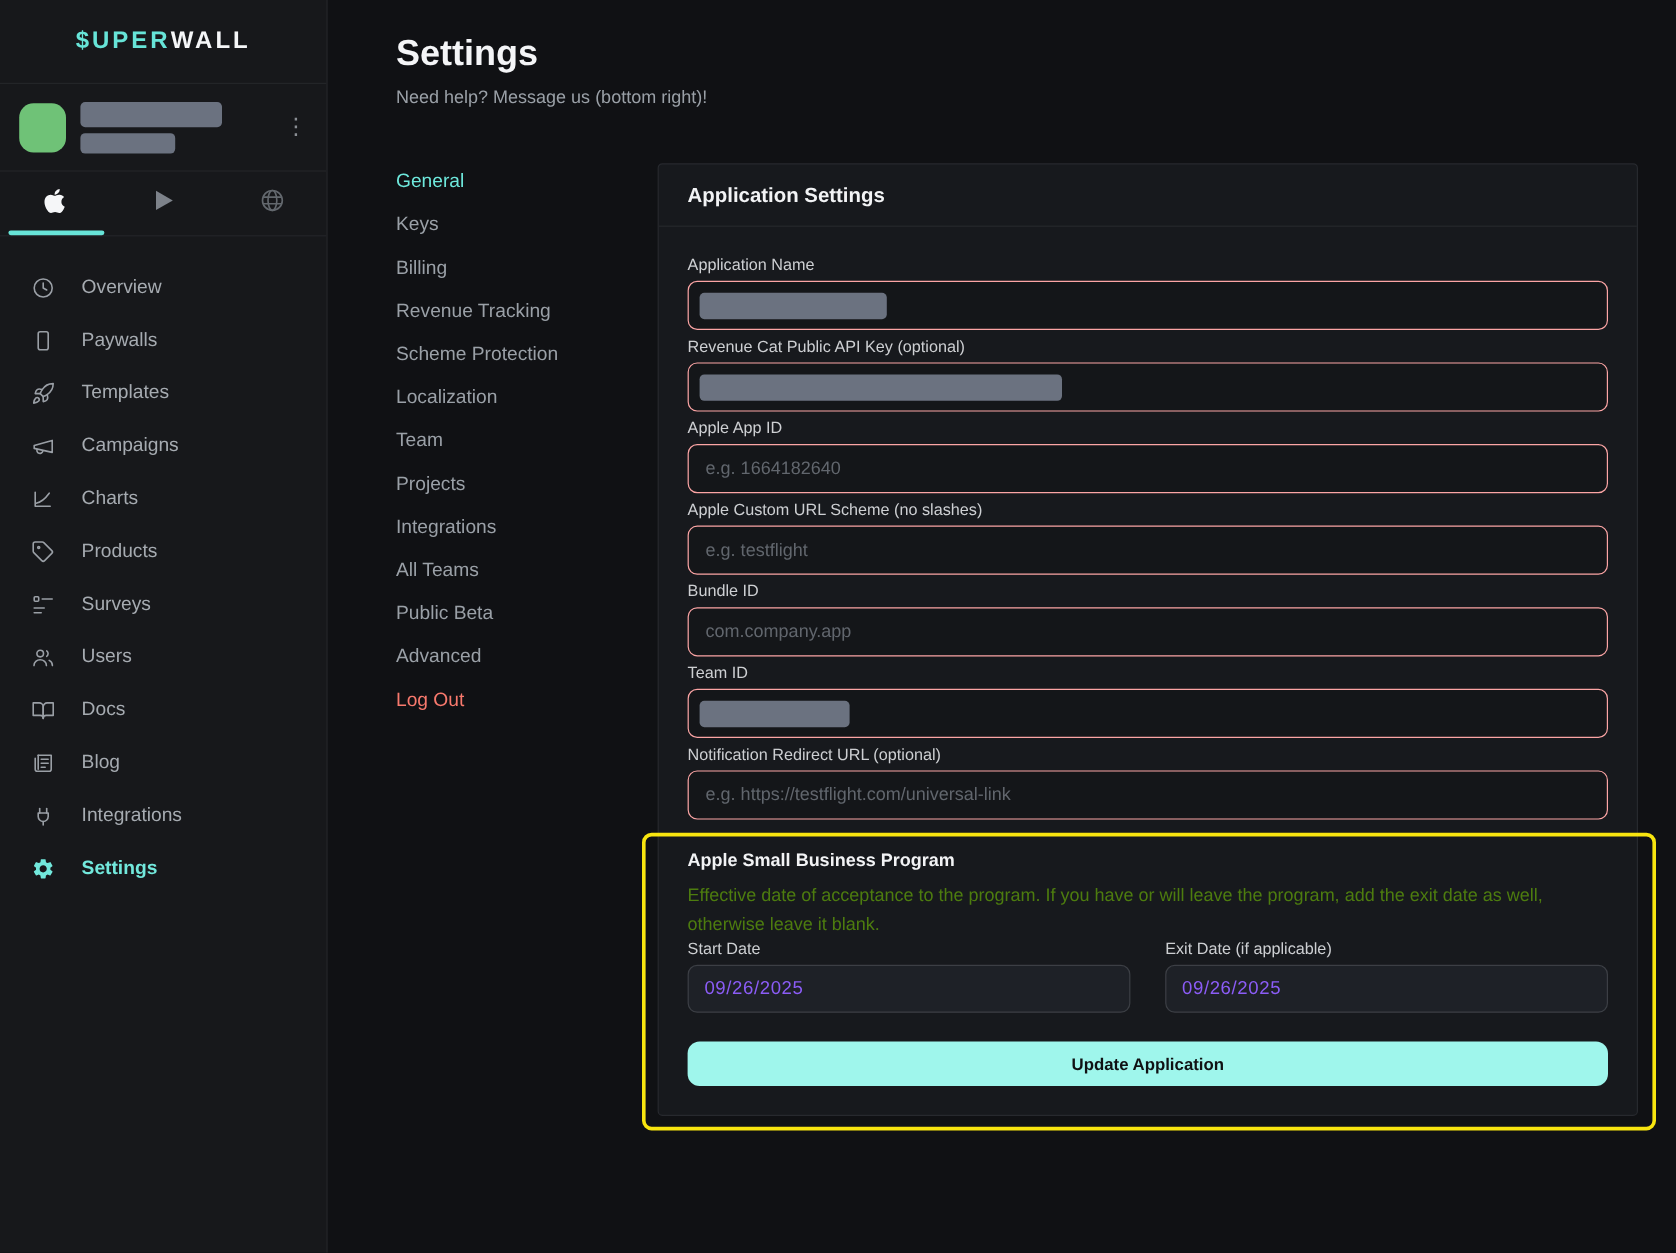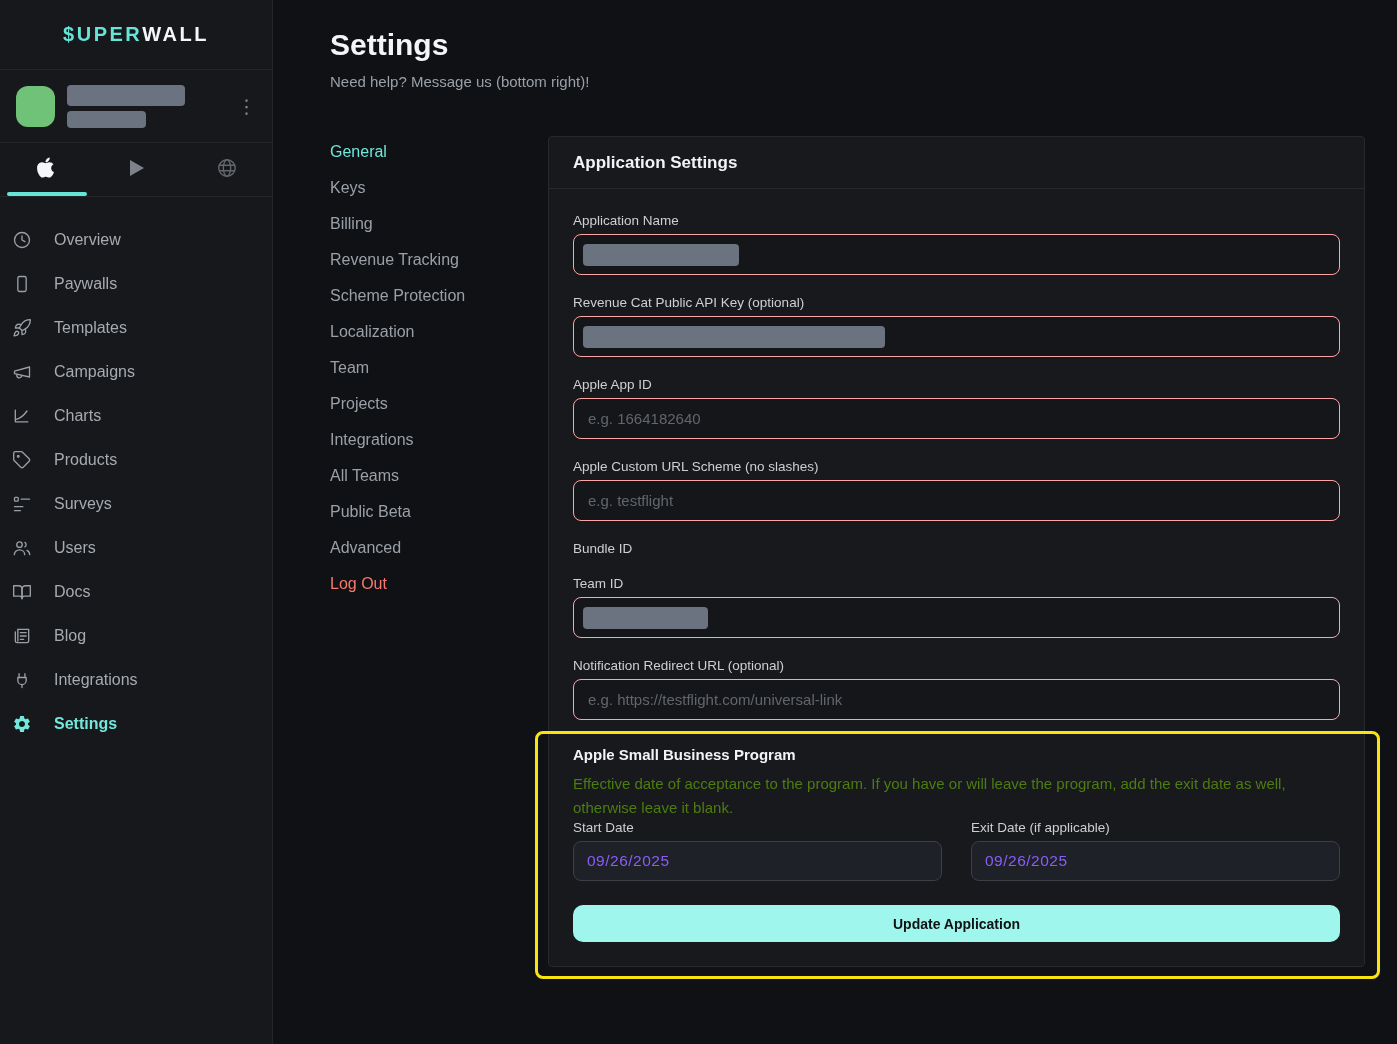--- a/index.html
+++ b/index.html
@@ -44,21 +44,21 @@
   }
   .platform-tab { flex:1; display:flex; align-items:center; justify-content:center; cursor:pointer; }
   .tab-underline {
     position:absolute; left:7px; bottom:0; width:80px; height:4px;
     background:#67e4d8; border-radius:2px;
   }
 
   .nav { padding-top:21px; }
   .nav-item {
     height:44px; display:flex; align-items:center; gap:22px;
-    padding-left:12px; cursor:pointer; color:#a6abb1; font-size:16px;
+    padding-left:26px; cursor:pointer; color:#a6abb1; font-size:16px;
   }
   .nav-item .nav-ico { width:20px; height:20px; flex:none; color:#9a9fa6; display:flex; align-items:center; justify-content:center; }
   .nav-item.active { color:#72e8dc; font-weight:700; }
   .nav-item.active .nav-ico { color:#72e8dc; }
   .nav-ico svg { width:20px; height:20px; stroke:currentColor; fill:none; stroke-width:1.6; stroke-linecap:round; stroke-linejoin:round; }
   .nav-ico svg.filled { fill:currentColor; stroke:none; }
 
   
   .main { position:absolute; left:273px; top:0; width:1124px; height:1044px; }
   .page-title {
@@ -82,21 +82,21 @@
     position:absolute; left:275px; top:136px; width:817px;
     background:#17191d; border:1px solid #27292e; border-radius:4px;
   }
   .card-header {
     height:52px; display:flex; align-items:center; padding:0 24px;
     border-bottom:1px solid #26282c;
     font-size:17px; font-weight:700; color:#f2f3f5;
   }
   .card-body { padding:24px 24px 24px 24px; }
 
-  .field { margin-bottom:20px; }
+  .field { margin-bottom:6px; }
   .field-label { font-size:13.5px; color:#cdcfd2; margin-bottom:6px; }
   .text-input, .redacted-input {
     width:100%; height:41px; background:#141619; border:1px solid #fca5a5;
     border-radius:8px; font-size:15px; color:#e5e7ea; outline:none;
     font-family:"Liberation Sans", sans-serif;
   }
   .text-input { padding:0 14px; }
   .text-input::placeholder { color:#61666d; }
   .redacted-input { display:flex; align-items:center; padding:0 9px; }
   .redact-bar { background:#6b7280; border-radius:4px; height:22px; }
@@ -334,20 +334,21 @@
         <input class="text-input" type="text" placeholder="e.g. 1664182640" style="">
       </div>
 
       <div class="field">
         <div class="field-label">Apple Custom URL Scheme (no slashes)</div>
         <input class="text-input" type="text" placeholder="e.g. testflight" style="">
       </div>
 
       <div class="field">
         <div class="field-label">Bundle ID</div>
+        <input class="text-input" type="text" placeholder="com.company.app" style="">
       </div>
 
       <div class="field">
         <div class="field-label">Team ID</div>
         <div class="redacted-input">
           <span class="redact-bar w-team-id"></span>
         </div>
       </div>
 
       <div class="field">

